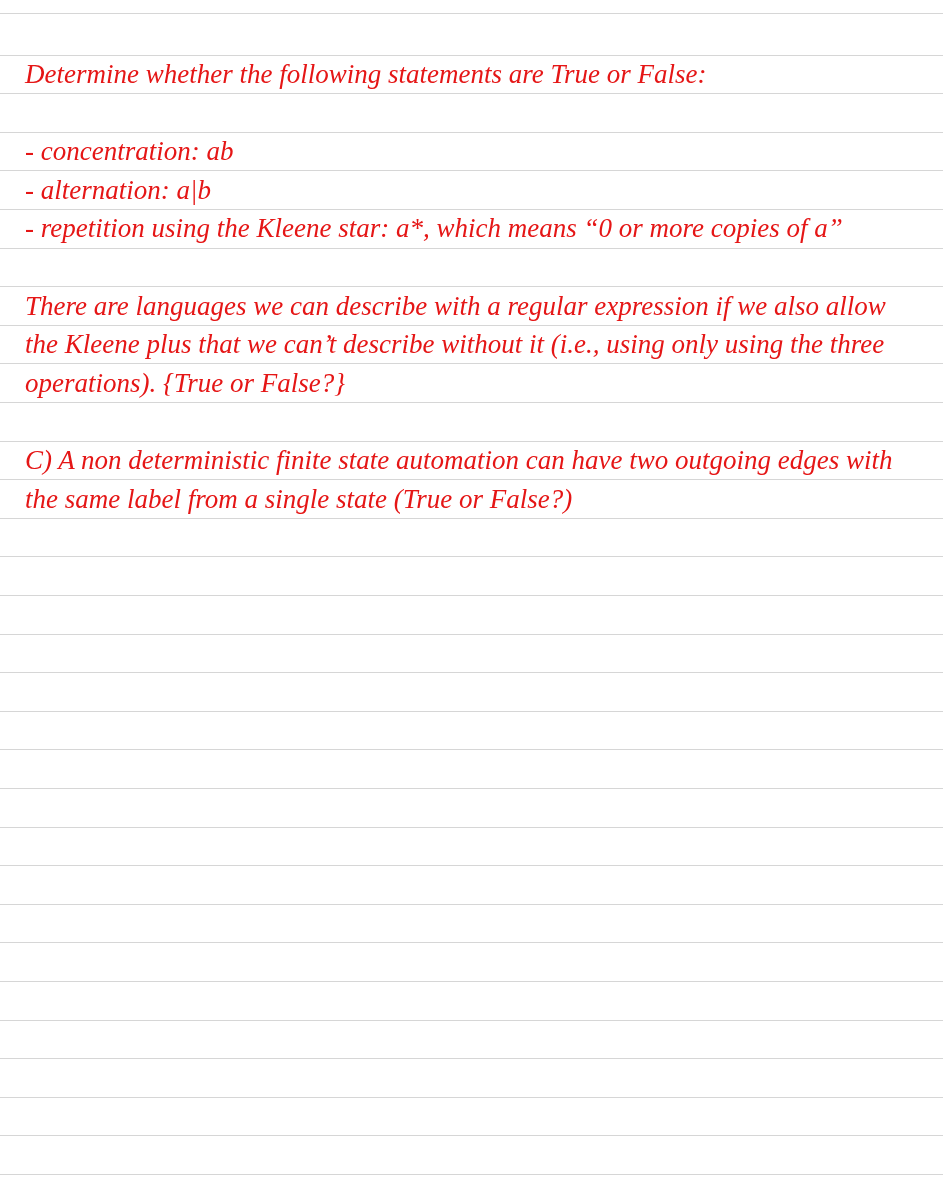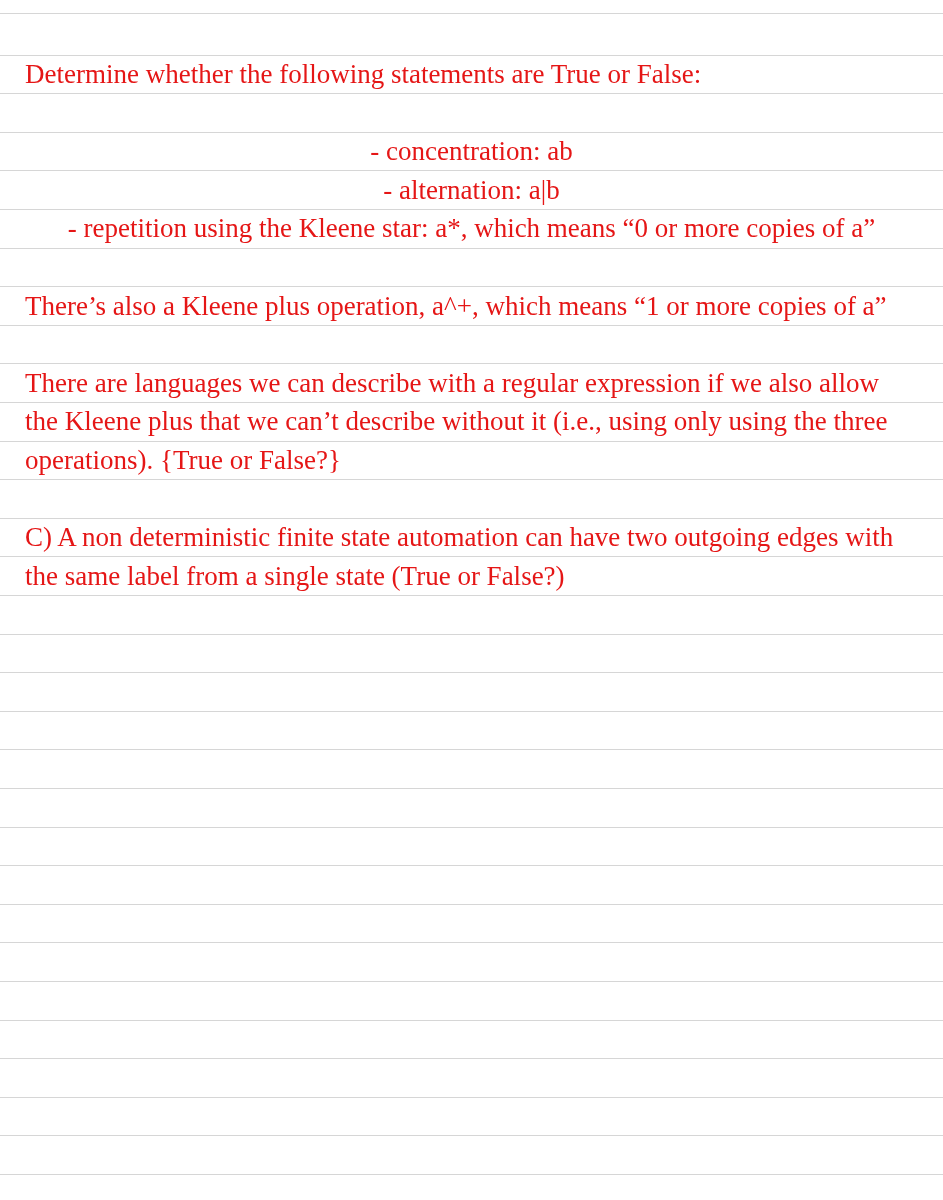--- a/index.html
+++ b/index.html
@@ -1,15 +1,15 @@
 <!DOCTYPE html>
 <html><head>
   <meta charset="utf-8">
   <style>
-    * { box-sizing: border-box; margin: 0; padding: 0; }
+    * { box-sizing: border-box; margin: 0; padding: 0; font-style: italic; }
     html, body {
       width: 943px;
       height: 1200px;
       background: #ffffff;
       font-family: 'Times New Roman', Times, serif;
       position: relative;
       overflow: hidden;
     }
     .ruled-bg {
       position: absolute;
@@ -35,19 +35,18 @@
     }
     .para.last { margin-bottom: 4px; }
   </style>
 </head>
 <body>
 
 <div class="ruled-bg"></div>
 
 <div class="content">
   <div class="para">Determine whether the following statements are True or False:</div>
-  <div class="para" style="white-space: pre-line; text-align: center;">- concentration: ab
+  <div class="para" style="white-space: pre-line;">- concentration: ab
 - alternation: a|b
 - repetition using the Kleene star: a*, which means “0 or more copies of a”</div>
-  <div class="para">There’s also a Kleene plus operation, a^+, which means “1 or more copies of a”</div>
   <div class="para">There are languages we can describe with a regular expression if we also allow the Kleene plus that we can’t describe without it (i.e., using only using the three operations). {True or False?}</div>
   <div class="para last">C) A non deterministic finite state automation can have two outgoing edges with the same label from a single state (True or False?)</div>
 </div>
 
 </body></html>

